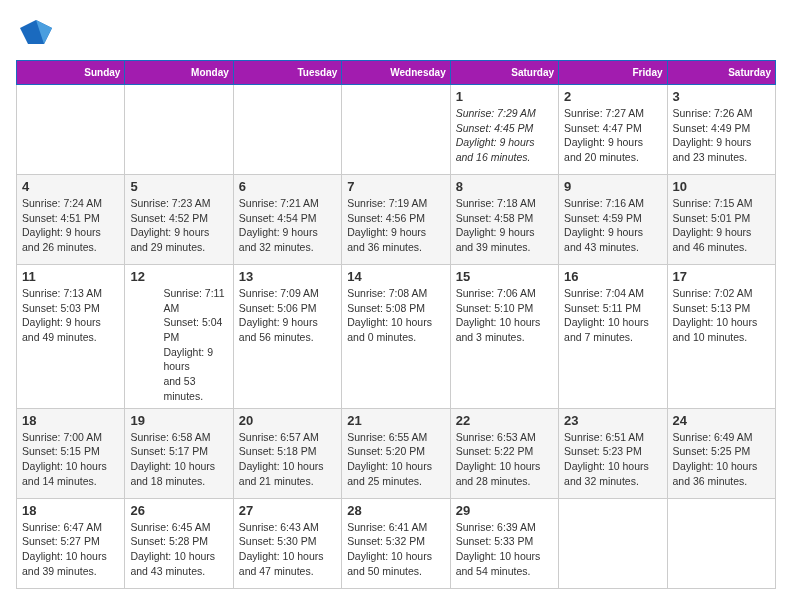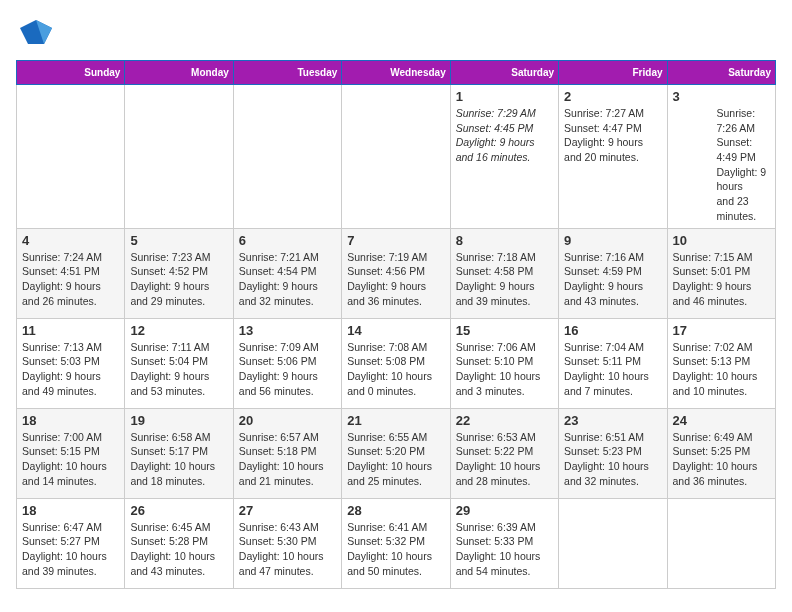--- a/index.html
+++ b/index.html
@@ -143,21 +143,21 @@
         </td>
         <td>
           <span class="day-num">2</span>
           <div class="day-info" style="white-space: pre-line;">Sunrise: 7:27 AM
 Sunset: 4:47 PM
 Daylight: 9 hours
 and 20 minutes.</div>
         </td>
         <td>
           <span class="day-num">3</span>
-          <div class="day-info" style="white-space: pre-line; margin-left: 44px;">Sunrise: 7:26 AM
+          <div class="day-info" style="white-space: pre-line;">Sunrise: 7:26 AM
 Sunset: 4:49 PM
 Daylight: 9 hours
 and 23 minutes.</div>
         </td>
       </tr>
       <tr>
         <td>
           <span class="day-num">4</span>
           <div class="day-info" style="white-space: pre-line;">Sunrise: 7:24 AM
 Sunset: 4:51 PM
@@ -210,21 +210,21 @@
       <tr>
         <td>
           <span class="day-num">11</span>
           <div class="day-info" style="white-space: pre-line;">Sunrise: 7:13 AM
 Sunset: 5:03 PM
 Daylight: 9 hours
 and 49 minutes.</div>
         </td>
         <td>
           <span class="day-num">12</span>
-          <div class="day-info" style="white-space: pre-line;">Sunrise: 7:11 AM
+          <div class="day-info" style="white-space: pre-line; margin-left: 33px;">Sunrise: 7:11 AM
 Sunset: 5:04 PM
 Daylight: 9 hours
 and 53 minutes.</div>
         </td>
         <td>
           <span class="day-num">13</span>
           <div class="day-info" style="white-space: pre-line;">Sunrise: 7:09 AM
 Sunset: 5:06 PM
 Daylight: 9 hours
 and 56 minutes.</div>

